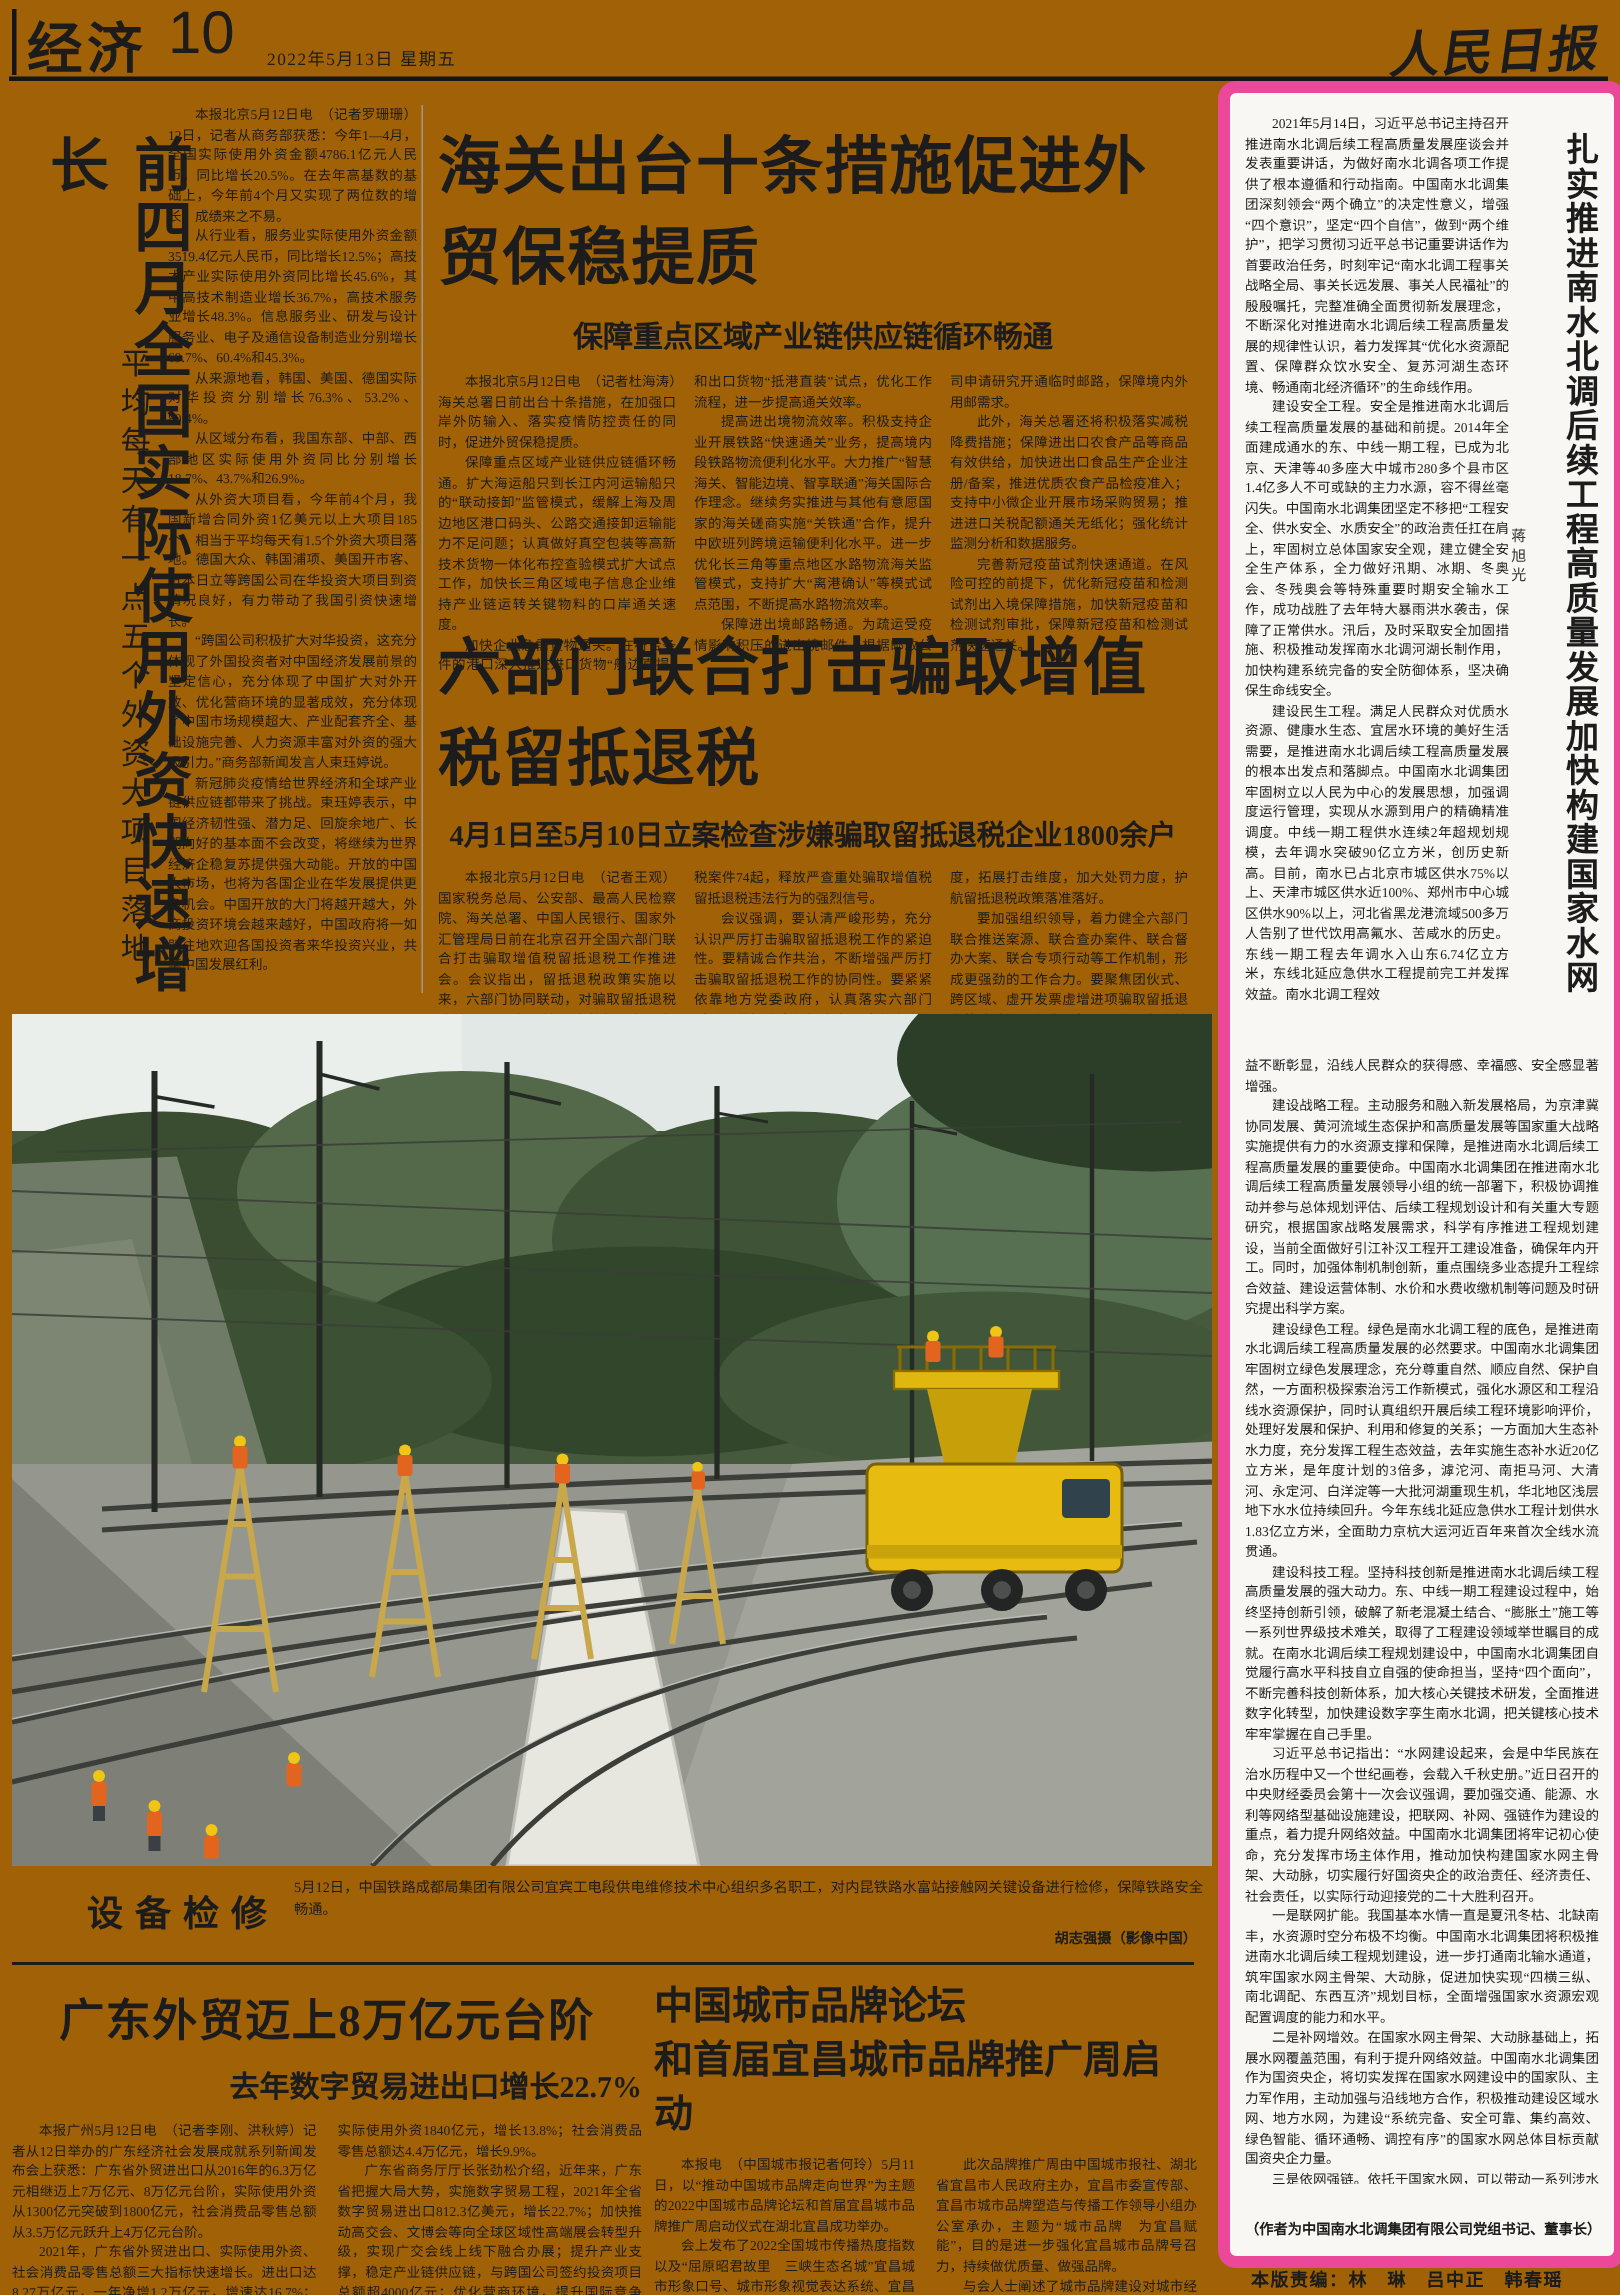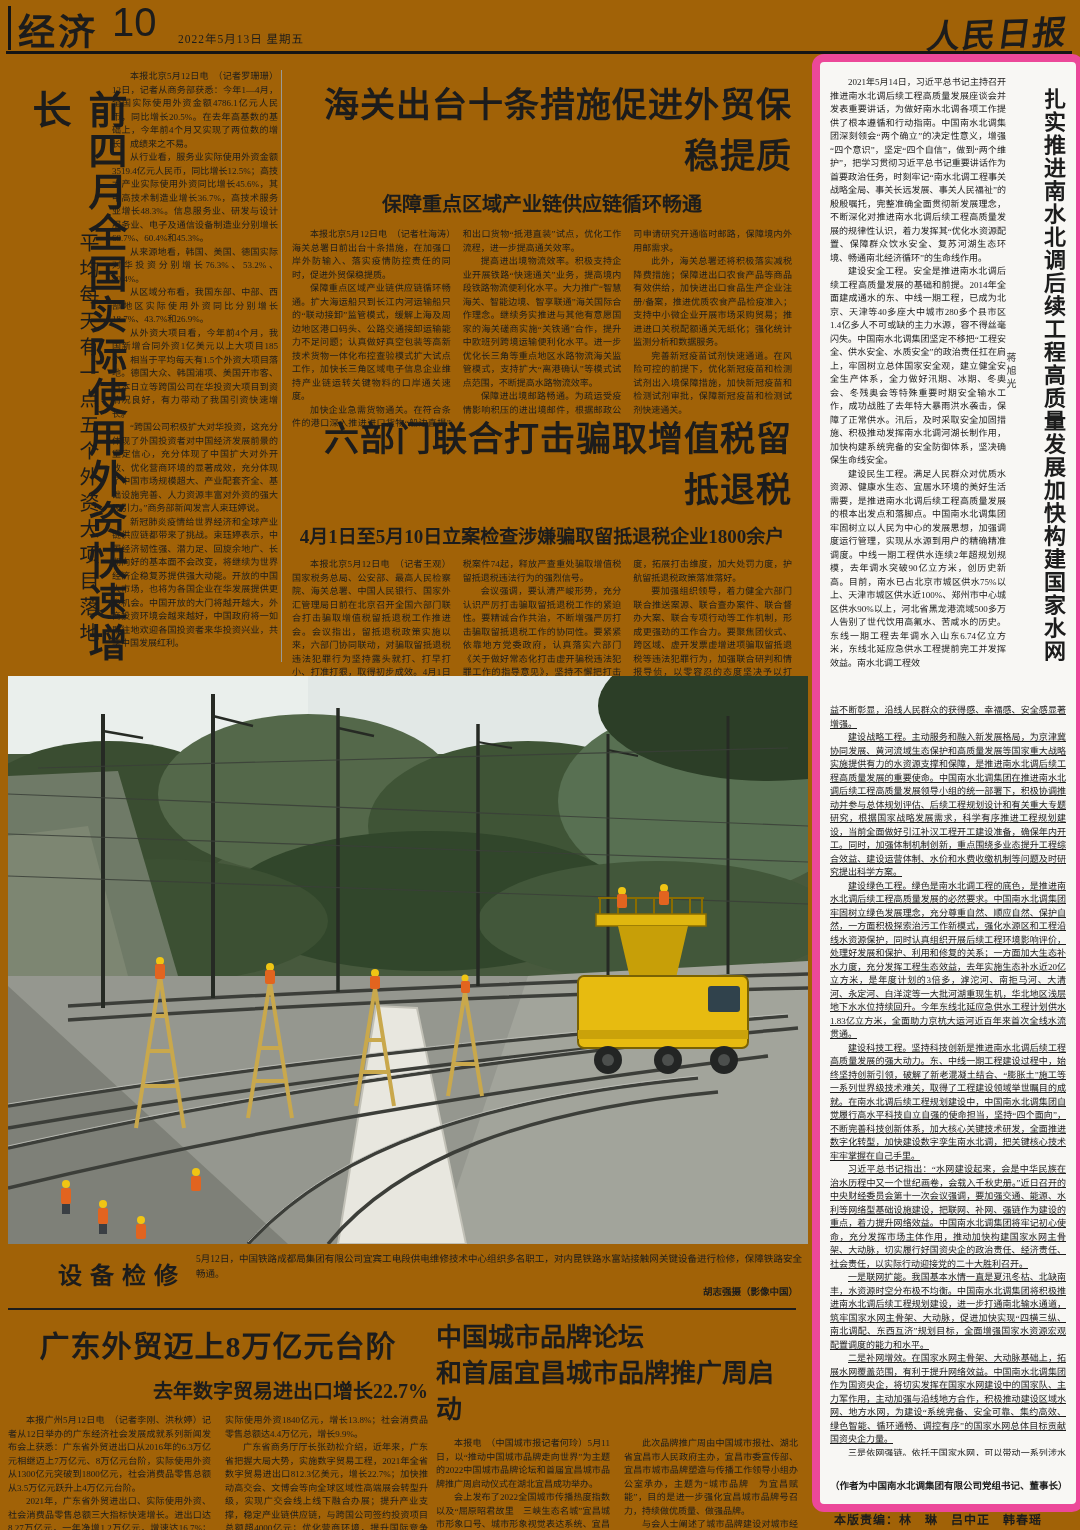--- a/index.html
+++ b/index.html
@@ -19,21 +19,21 @@
   
   .art-fdi{position:absolute;left:8px;top:64px;width:272px;height:606px;}
   .fdi-head{position:absolute;left:12px;top:26px;height:580px;writing-mode:vertical-rl;text-orientation:upright;
             font-size:39px;font-weight:bold;letter-spacing:2px;}
   .fdi-sub{position:absolute;left:66px;top:168px;height:430px;writing-mode:vertical-rl;text-orientation:upright;
            font-size:20px;letter-spacing:6px;}
   .fdi-body{position:absolute;left:104px;top:6px;width:166px;height:596px;}
   .vrule1{position:absolute;left:281px;top:70px;width:1px;height:592px;background:#9a9a96;}
   
   .art-customs{position:absolute;left:292px;top:62px;width:500px;height:334px;}
-  .mid-head{font-size:35px;font-weight:bold;text-align:right;letter-spacing:1px;margin:14px 0 0 0;}
+  .mid-head{font-size:42px;font-weight:bold;text-align:left;letter-spacing:1px;margin:14px 0 0 0;}
   .mid-sub{font-size:20px;font-weight:bold;text-align:center;margin:10px 0 0 0;}
   .customs-body{margin-top:11px;height:206px;column-count:3;column-gap:12px;}
   .art-tax{position:absolute;left:292px;top:396px;width:500px;height:280px;}
   .tax-sub{font-size:19px;text-align:center;margin:9px 0 0 0;}
   .tax-body{margin-top:10px;height:188px;column-count:3;column-gap:12px;}
   
   .photo{position:absolute;left:8px;top:676px;width:800px;height:568px;overflow:hidden;background:#8e9089;}
   .photo svg{display:block;}
   
   .caption-wrap{position:absolute;left:8px;top:1250px;width:800px;height:54px;}
@@ -51,21 +51,21 @@
   .city-body{margin-top:9px;height:120px;column-count:2;column-gap:14px;}
   
   .redbox{position:absolute;left:812px;top:54px;width:256px;height:1442px;
           border:8px solid #ec4899;border-radius:12px;background:#f8f7f4;}
   .water-narrow{position:absolute;left:10px;top:14px;width:176px;height:622px;}
   .water-headline{position:absolute;right:8px;top:26px;height:610px;writing-mode:vertical-rl;text-orientation:upright;
                   font-size:22px;font-weight:bold;letter-spacing:1px;}
   .water-headline .seg2{margin-block-start:22px;}
   .water-author{position:absolute;right:58px;top:290px;writing-mode:vertical-rl;text-orientation:upright;
                 font-size:10px;letter-spacing:3px;color:#333;}
-  .water-wide{position:absolute;left:10px;top:642px;width:236px;height:752px;text-decoration:underline;}
+  .water-wide{position:absolute;left:10px;top:642px;width:236px;height:752px;}
   .water-wide .cont{text-indent:0;}
   .water-note{position:absolute;left:10px;bottom:12px;width:236px;text-align:right;font-size:9.5px;font-weight:bold;}
   
   .footer-ed{position:absolute;left:800px;top:1510px;width:276px;text-align:center;font-size:12px;font-weight:bold;letter-spacing:1px;}
 </style>
 </head>
 <body>
 
 <div class="page">
 

